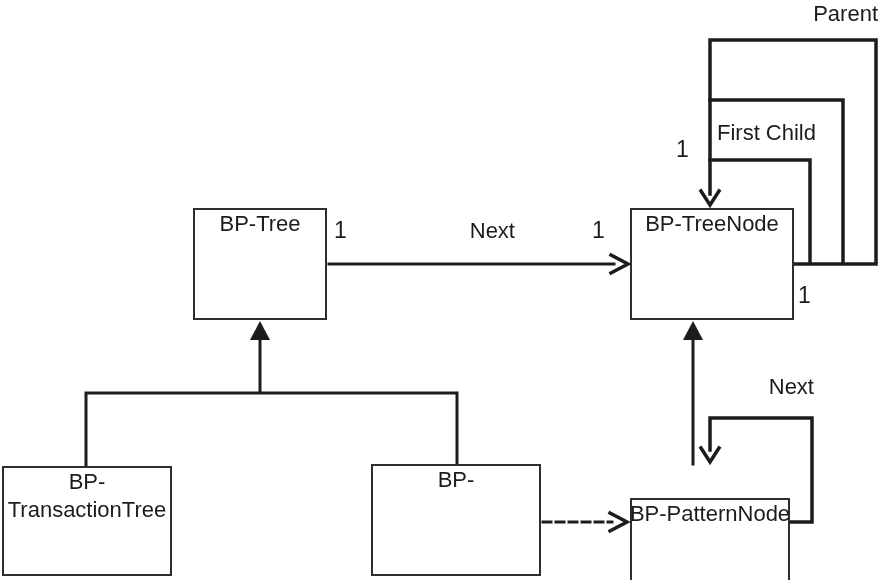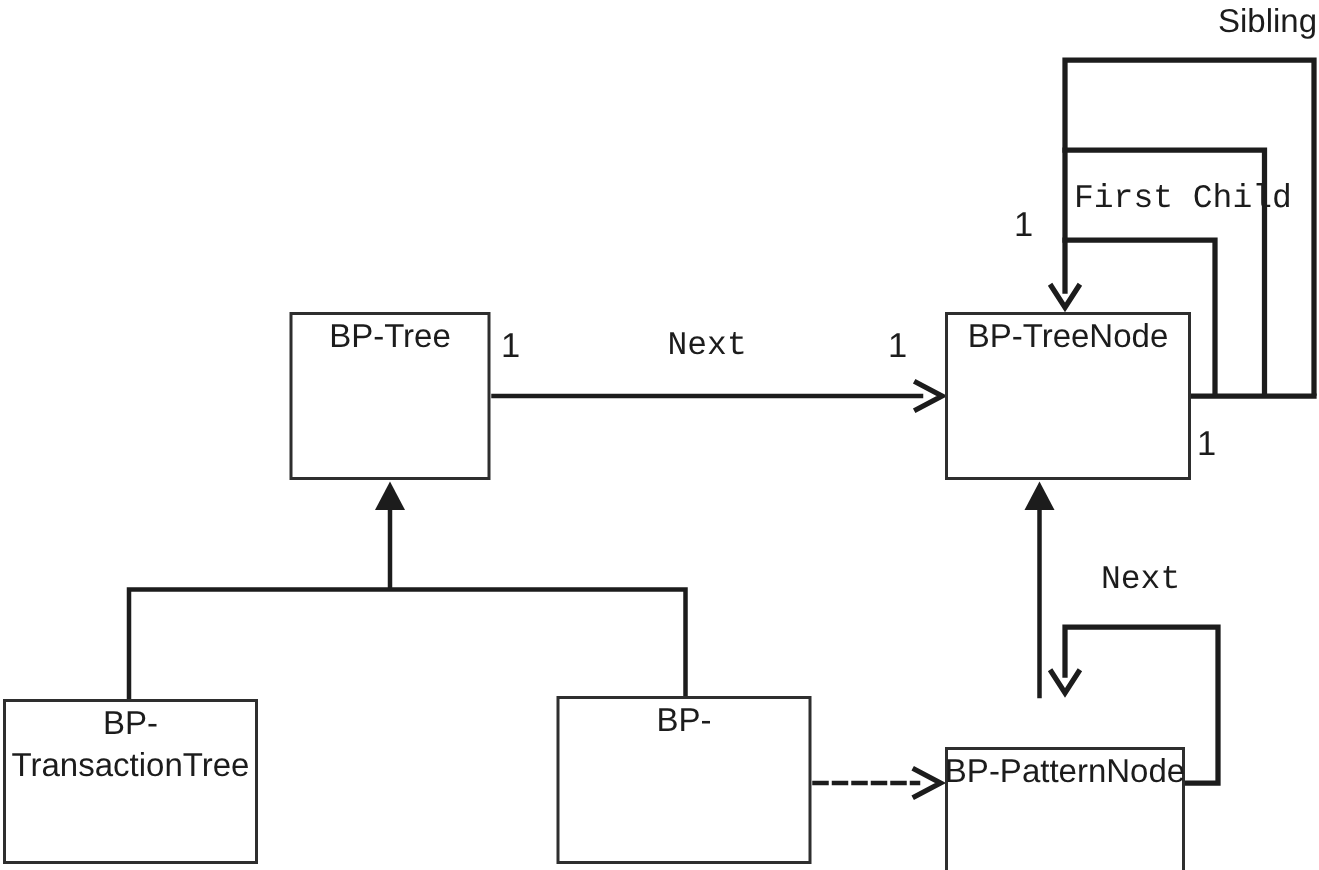--- a/index.html
+++ b/index.html
@@ -44,21 +44,21 @@
     line-height: 26px;
     white-space: nowrap;
     color: #1c1c1c;
   }
   .mult-label {
     position: absolute;
     font-size: 23px;
     line-height: 26px;
     color: #1c1c1c;
   }
-  .center { text-align: left; font-family: Liberation Mono, monospace; }
+  .center { text-align: right; }
   .right  { text-align: right; }
 </style>
 </head>
 <body>
 
 <div id="diagram">
 
   <svg id="connector-svg" viewBox="0 0 879 580" xmlns="http://www.w3.org/2000/svg">
     <g stroke="#1c1c1c" fill="none" stroke-linecap="square">
 
@@ -124,21 +124,21 @@
   <div class="class-box" style="left:371px; top:464px; width:170px; height:112px;">
     <span>BP-</span>
   </div>
 
   <div class="class-box" style="left:630px; top:465px; width:160px; height:110px;margin-top:33px;">
     <span>BP-PatternNode</span>
   </div>
 
   <div class="edge-label center" style="left:445px; top:218px; width:70px;">Next</div>
 
-  <div class="edge-label right" style="left:795px; top:1px; width:83px;">Sibling</div>
+  <div class="edge-label right" style="left:795px; top:1px; width:83px;">Parent</div>
 
 
   <div class="edge-label center" style="left:716px; top:120px; width:100px;">First Child</div>
 
   <div class="edge-label center" style="left:734px; top:374px; width:80px;">Next</div>
 
   <div class="mult-label" style="left:334px; top:217px;">1</div>
 
   <div class="mult-label" style="left:592px; top:217px;">1</div>
 

